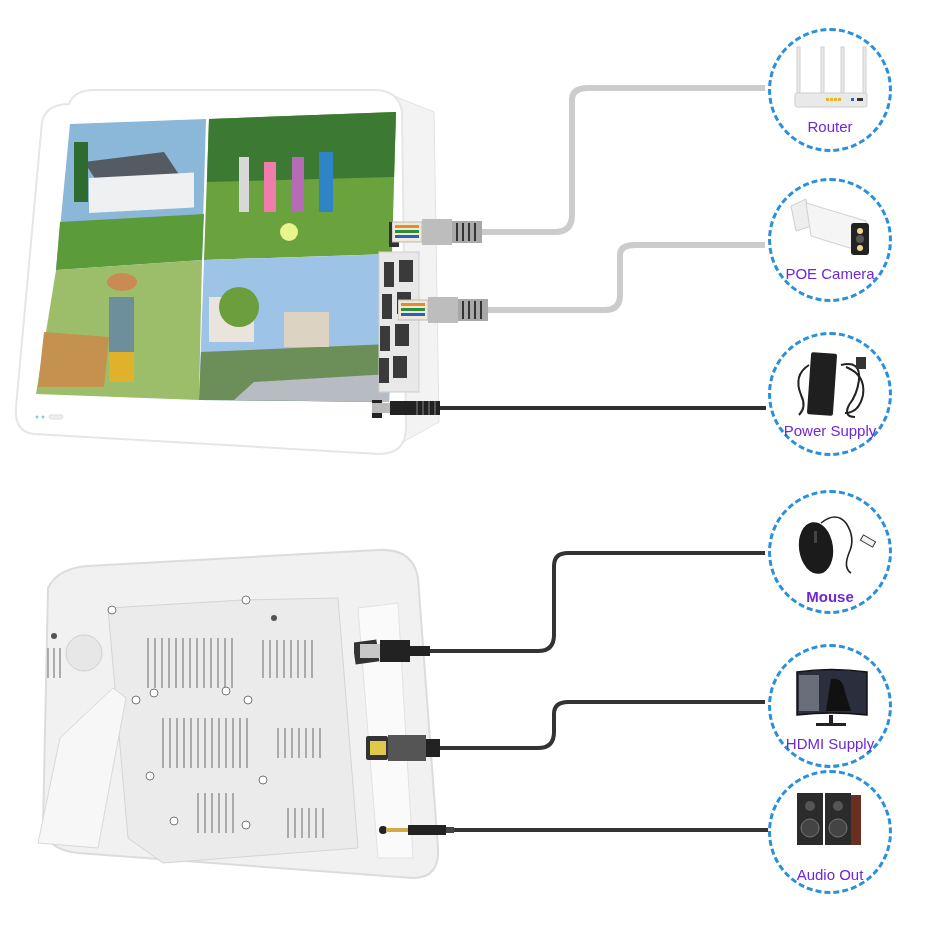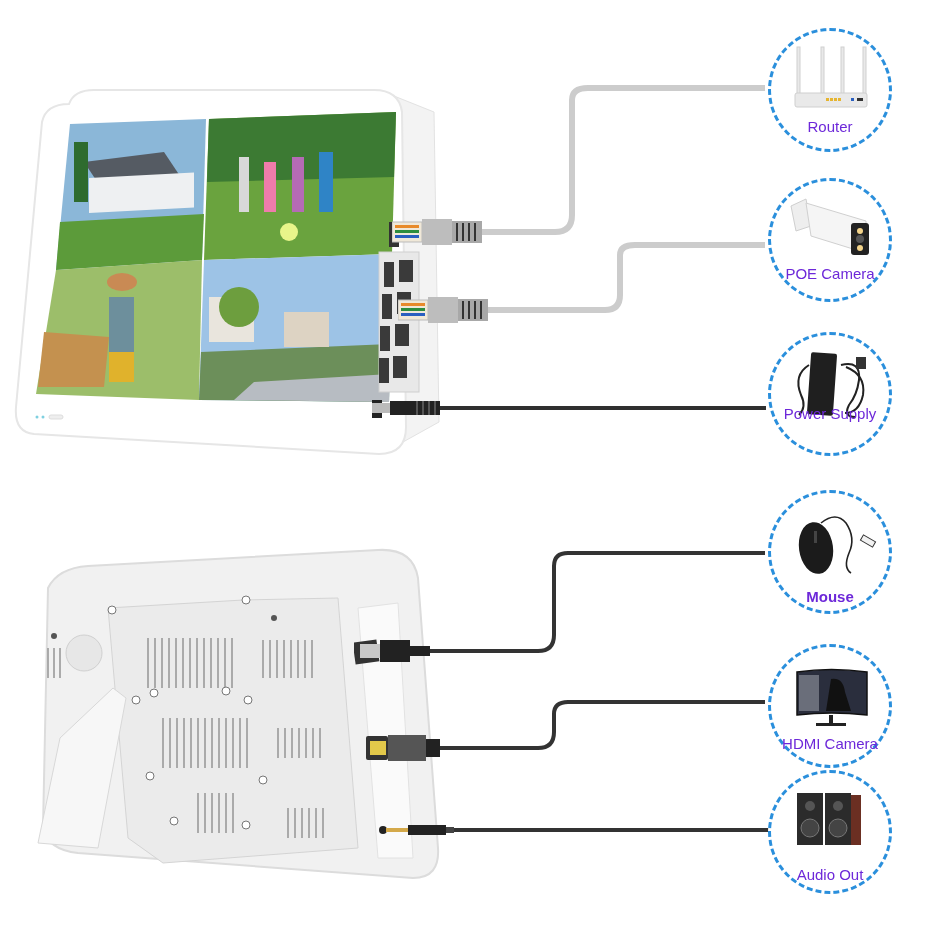--- a/index.html
+++ b/index.html
@@ -283,42 +283,42 @@
 </div>
 
 <div class="circle" style="left:768px; top:332px;">
   <svg class="circle-icon" width="118" height="118">
     <rect x="38" y="18" width="26" height="62" rx="2" fill="#1f1f1f" transform="rotate(4 51 49)"></rect>
     <path d="M38 30 Q22 40 30 60 Q36 72 28 80" fill="none" stroke="#222" stroke-width="2"></path>
     <path d="M70 30 Q90 25 88 45 Q86 60 78 70 Q72 82 84 82" fill="none" stroke="#222" stroke-width="2"></path>
     <path d="M75 32 Q95 40 92 60 Q88 78 74 78" fill="none" stroke="#222" stroke-width="2"></path>
     <rect x="85" y="22" width="10" height="12" fill="#333"></rect>
   </svg>
-  <div class="circle-label" style="top:70px;">Power Supply</div>
+  <div class="circle-label" style="top:87px;">Power Supply</div>
 </div>
 
 <div class="circle" style="left:768px; top:490px;">
   <svg class="circle-icon" width="118" height="118">
     <ellipse cx="45" cy="55" rx="17" ry="26" fill="#1b1b1b" transform="rotate(-8 45 55)"></ellipse>
     <rect x="43" y="38" width="3" height="12" fill="#444"></rect>
     <path d="M50 30 Q65 18 75 30 Q85 45 78 60 Q72 75 80 80" fill="none" stroke="#222" stroke-width="1.6"></path>
     <rect x="90" y="45" width="14" height="6" fill="#f2f2f2" stroke="#333" transform="rotate(30 97 48)"></rect>
   </svg>
   <div class="circle-label" style="top:95px;font-weight:bold;">Mouse</div>
 </div>
 
 <div class="circle" style="left:768px; top:644px;">
   <svg class="circle-icon" width="118" height="118">
     <path d="M26 25 Q60 20 96 25 L96 68 Q60 64 26 68 Z" fill="#2a2e3d" stroke="#111" stroke-width="1.5"></path>
     <rect x="28" y="28" width="20" height="36" fill="#6a6e7a"></rect>
     <path d="M60 32 Q72 30 74 45 L80 64 L55 64 Z" fill="#111"></path>
     <rect x="58" y="68" width="4" height="8" fill="#222"></rect>
     <rect x="45" y="76" width="30" height="3" fill="#222"></rect>
   </svg>
-  <div class="circle-label" style="top:88px;">HDMI Camera</div>
+  <div class="circle-label" style="top:88px;">HDMI Supply</div>
 </div>
 
 <div class="circle" style="left:768px; top:770px;">
   <svg class="circle-icon" width="118" height="118">
     <rect x="26" y="20" width="26" height="52" fill="#2b2b2b"></rect>
     <circle cx="39" cy="33" r="5" fill="#555"></circle>
       <circle cx="39" cy="55" r="9" fill="#444" stroke="#777"></circle>
     <rect x="54" y="20" width="26" height="52" fill="#2b2b2b"></rect>
     <rect x="80" y="22" width="10" height="50" fill="#6b2f22"></rect>
     <circle cx="67" cy="33" r="5" fill="#555"></circle>

